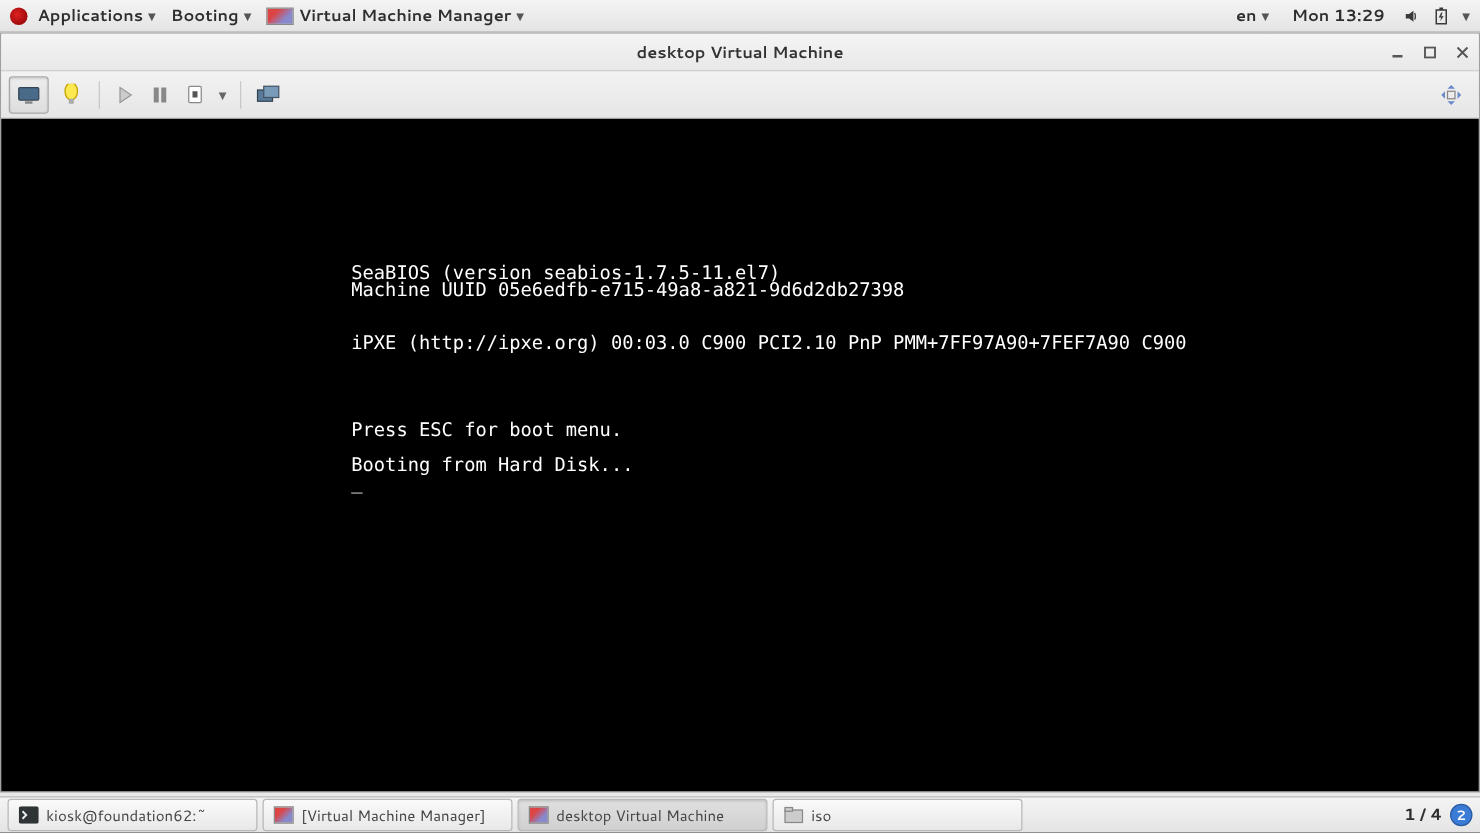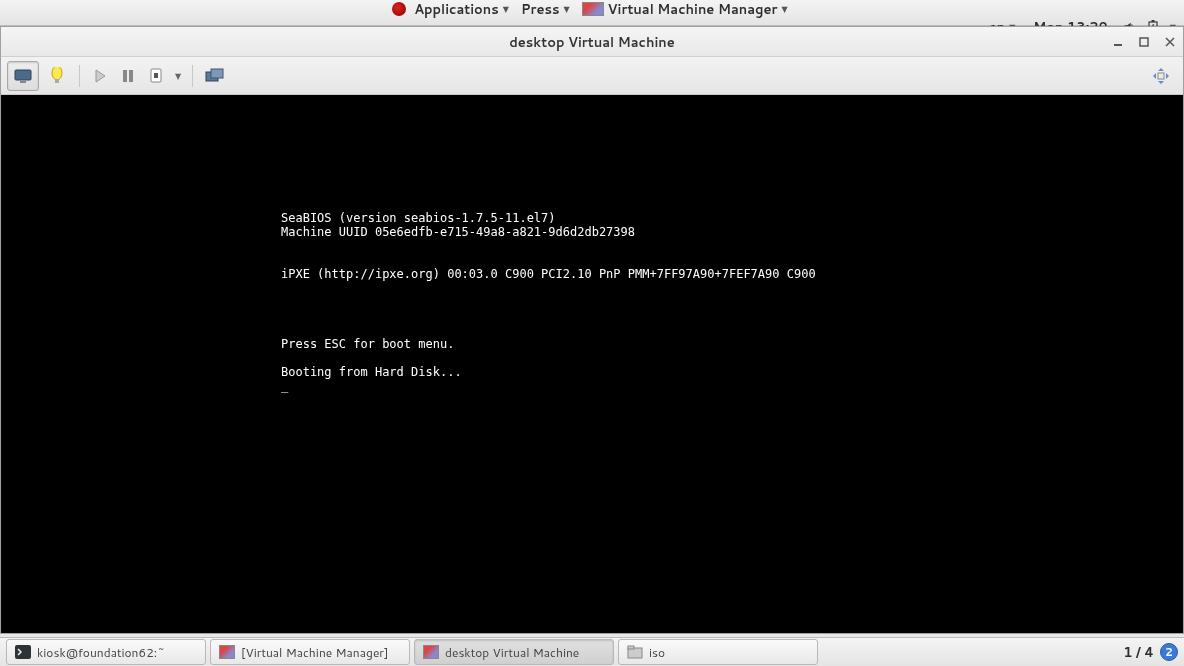--- a/index.html
+++ b/index.html
@@ -16,21 +16,20 @@
 
 .top-panel {
   height: 26px;
   background: linear-gradient(to bottom, #f4f4f4, #e4e4e4);
   border-bottom: 1px solid #bbb;
   display: flex;
   align-items: center;
   padding: 0 8px;
   color: #2e2e2e;
   font-weight: bold;
-  flex-direction: column;
 }
 .top-panel .left { display: flex; align-items: center; gap: 4px; }
 .top-panel .right { margin-left: auto; display: flex; align-items: center; gap: 10px; }
 .panel-item { display: flex; align-items: center; gap: 4px; cursor: pointer; padding: 0 4px; }
 .panel-item .caret { font-size: 8px; color: #555; }
 .redhat-icon {
   width: 14px; height: 14px; border-radius: 50%;
   background: radial-gradient(circle at 40% 40%, #d22, #800);
   display: inline-block;
 }
@@ -132,21 +131,21 @@
   cursor: pointer;
 }
 .toolbar .spacer { flex: 1; }
 
 
 .console {
   flex: 1;
   background: #000;
   color: #fff;
   font-family: "DejaVu Sans Mono", monospace;
-  font-size: 12px;
+  font-size: 15px;
   line-height: 14px;
   white-space: pre;
   overflow: hidden;
   padding: 0;
 }
 .console-inner {
   padding: 88px 0 0 280px;
 }
 
 
@@ -208,21 +207,21 @@
 <body>
 
 <div class="top-panel">
   <div class="left">
     <span class="redhat-icon"></span>
     <div class="panel-item">
       <span>Applications</span>
       <span class="caret">▼</span>
     </div>
     <div class="panel-item">
-      <span>Press</span>
+      <span>Booting</span>
       <span class="caret">▼</span>
     </div>
     <div class="panel-item">
       <span class="vmm-icon"></span>
       <span>Virtual Machine Manager</span>
       <span class="caret">▼</span>
     </div>
   </div>
   <div class="right">
     <div class="panel-item">

